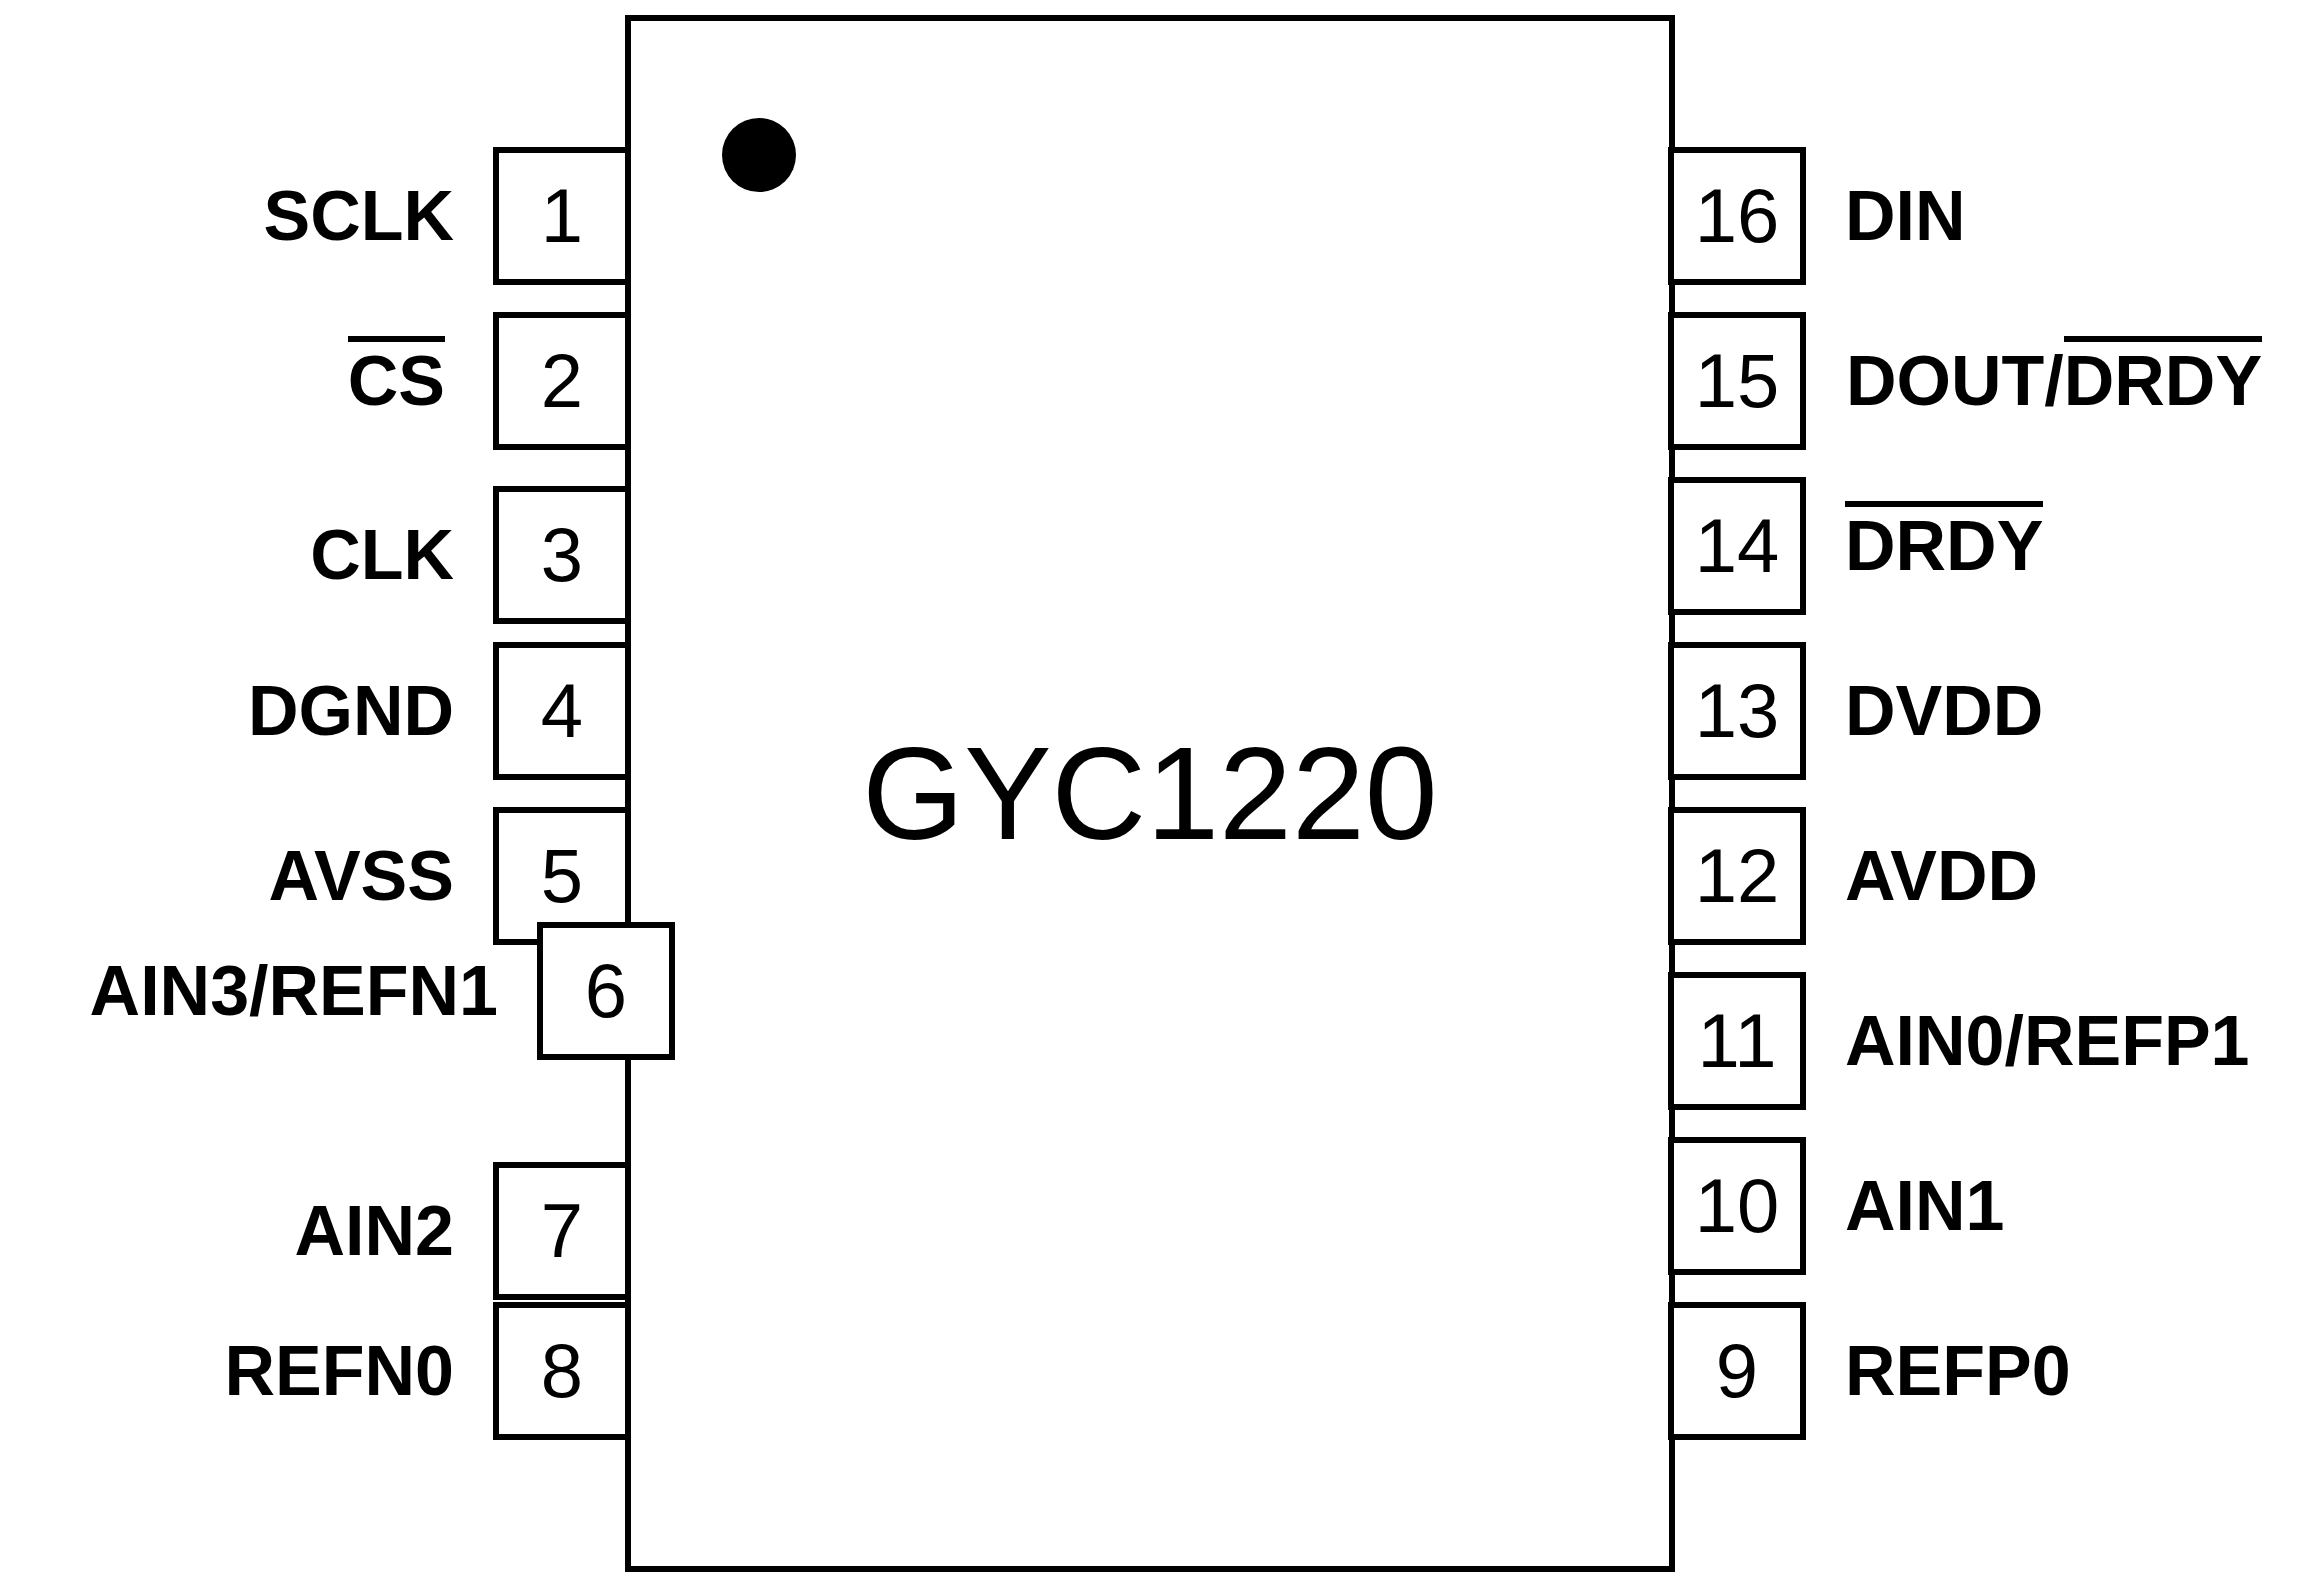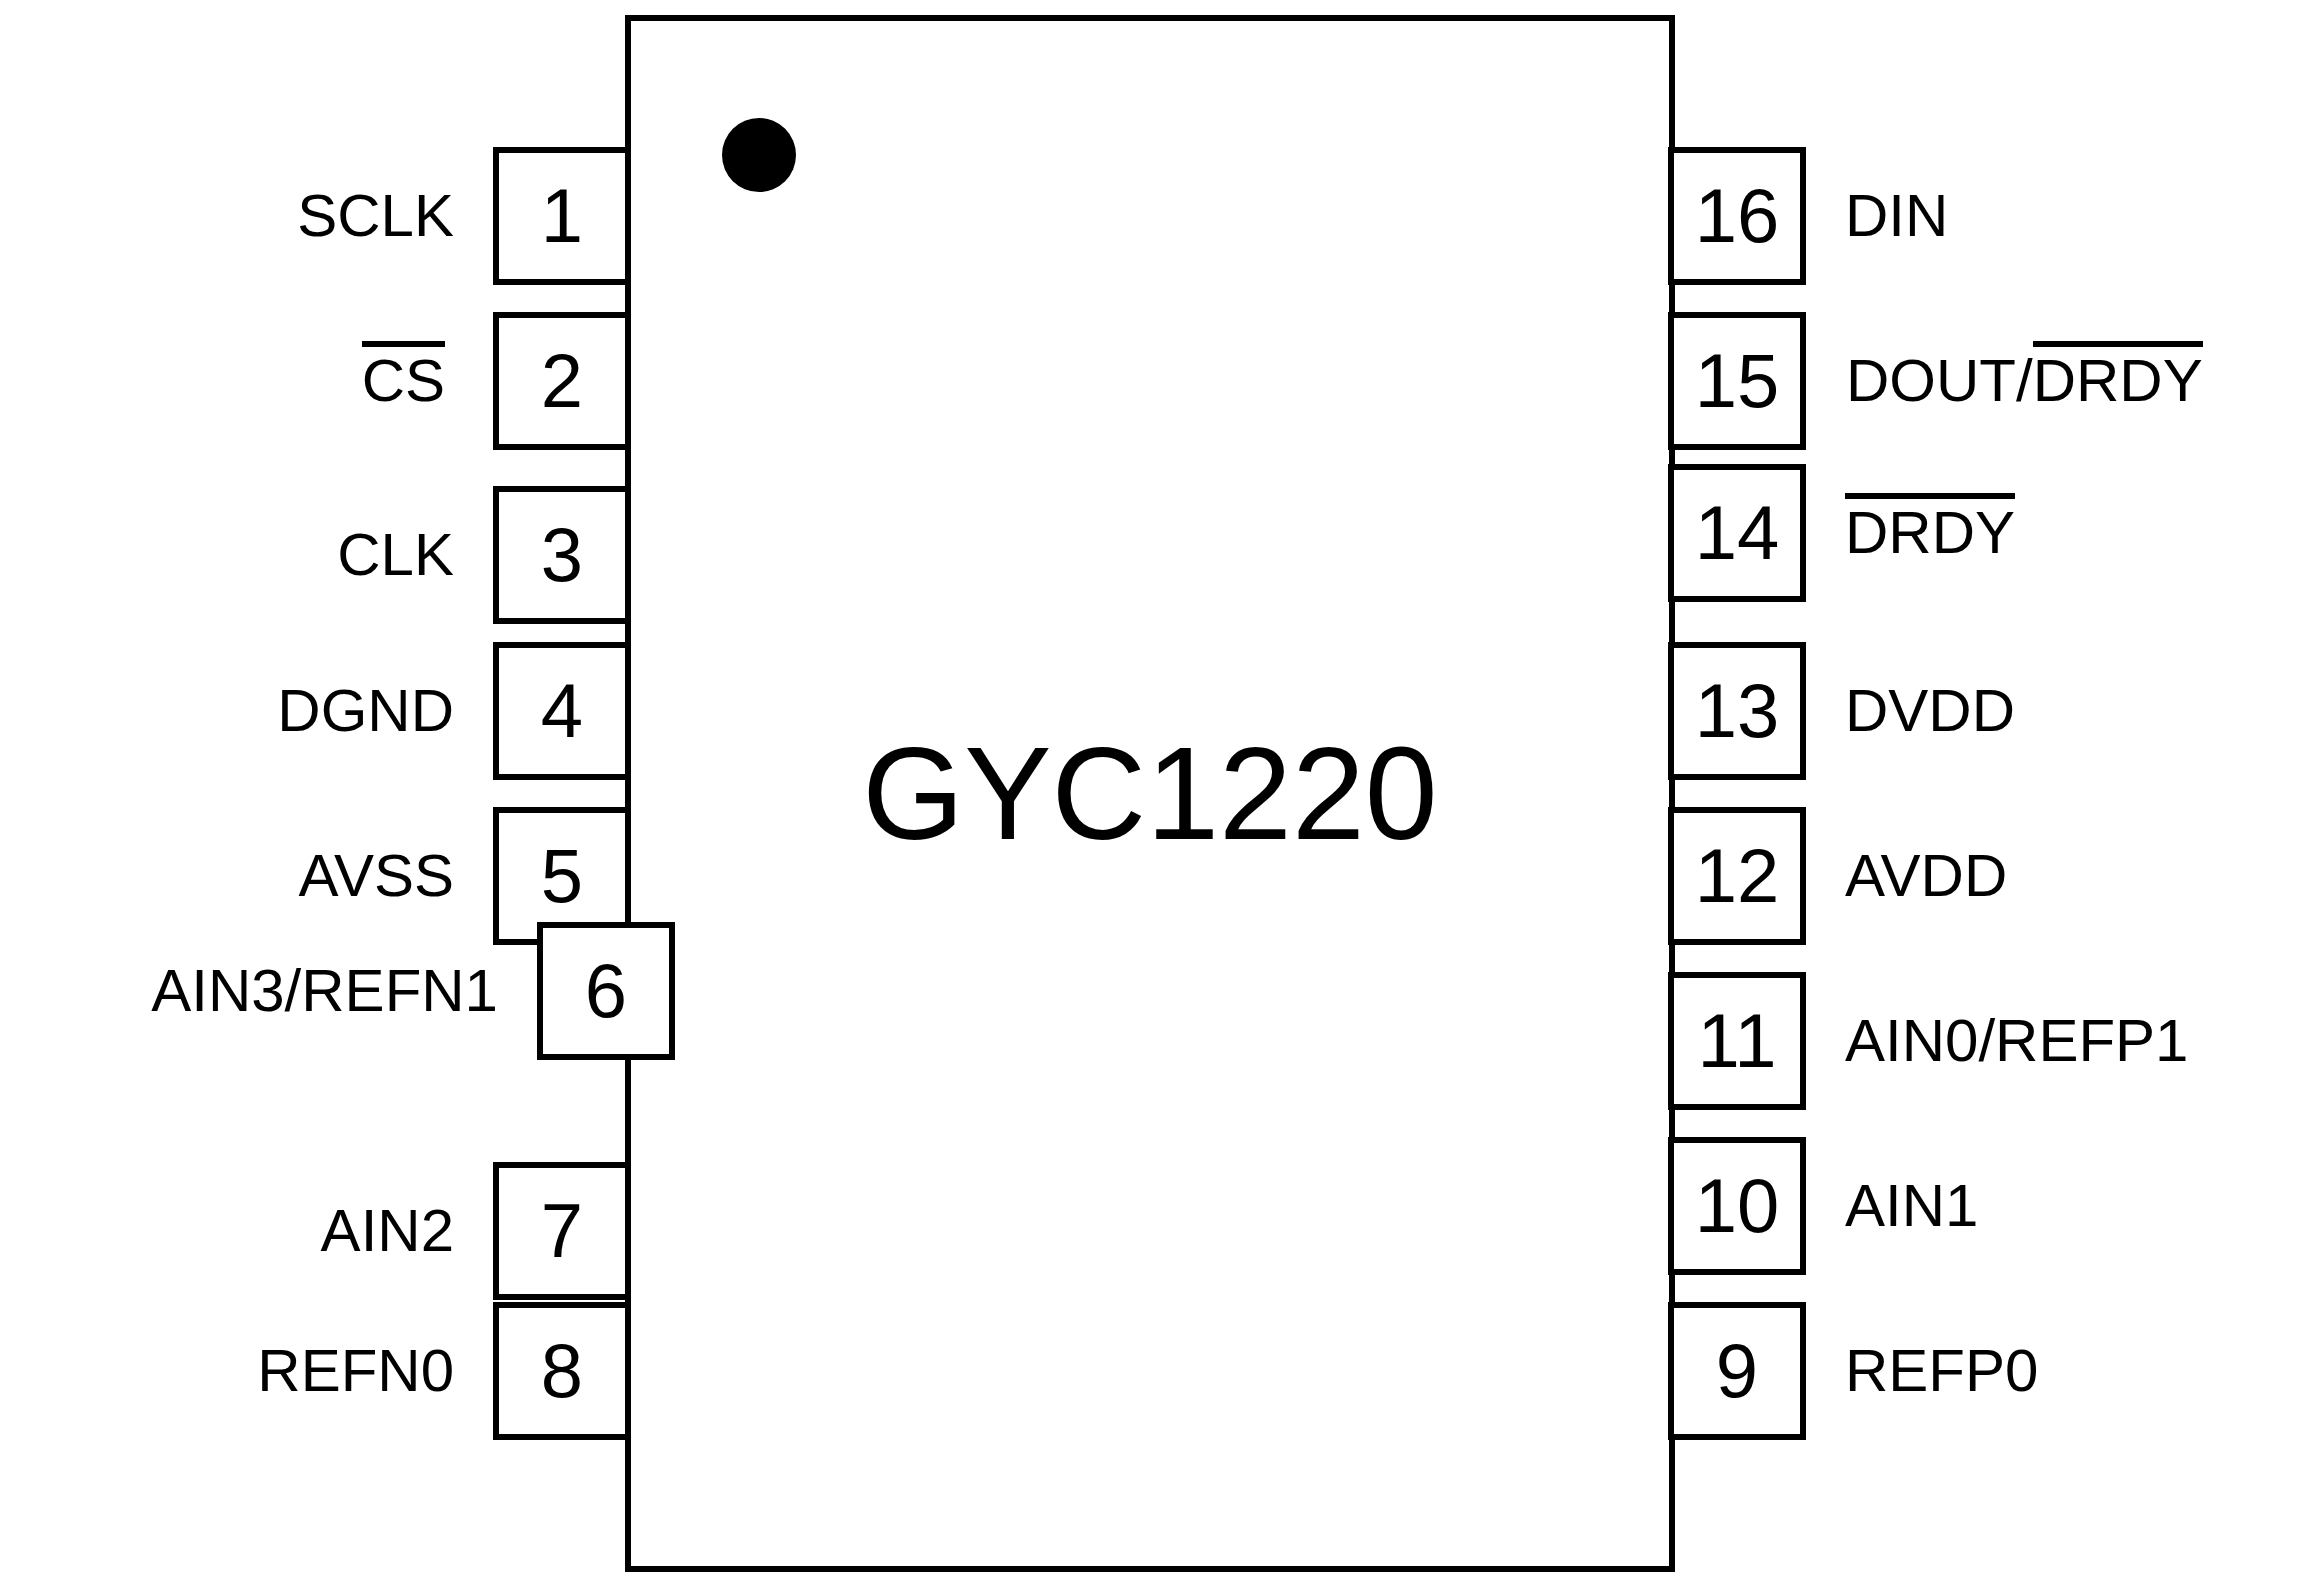--- a/index.html
+++ b/index.html
@@ -81,23 +81,24 @@
     background:var(--paper);
     display:flex;
     align-items:center;
     justify-content:center;
   }
   .pin-number{
     font-size:76px;
     line-height:1;
   }
   .pin-label{
-    font-size:60px;
+    font-size:70px;
     line-height:1;
     white-space:nowrap;
+    font-weight:bold;
   }
   .part{
     display:inline-block;
     position:relative;
     line-height:1;
   }
   .part.bar::after{
     content:"";
     position:absolute;
     left:0;
@@ -171,21 +172,21 @@
           <span class="pin-number">16</span>
         </div>
         <div class="pin-label"><span class="part">DIN</span></div>
       </div>
       <div class="pin-row right" style="top: 312px; gap: 40px;">
         <div class="pin-box">
           <span class="pin-number">15</span>
         </div>
         <div class="pin-label"><span class="part">DOUT/</span><span class="part bar">DRDY</span></div>
       </div>
-      <div class="pin-row right" style="top: 464px;">
+      <div class="pin-row right" style="top: 477px;">
         <div class="pin-box">
           <span class="pin-number">14</span>
         </div>
         <div class="pin-label"><span class="part bar">DRDY</span></div>
       </div>
       <div class="pin-row right" style="top: 642px;">
         <div class="pin-box">
           <span class="pin-number">13</span>
         </div>
         <div class="pin-label"><span class="part">DVDD</span></div>

